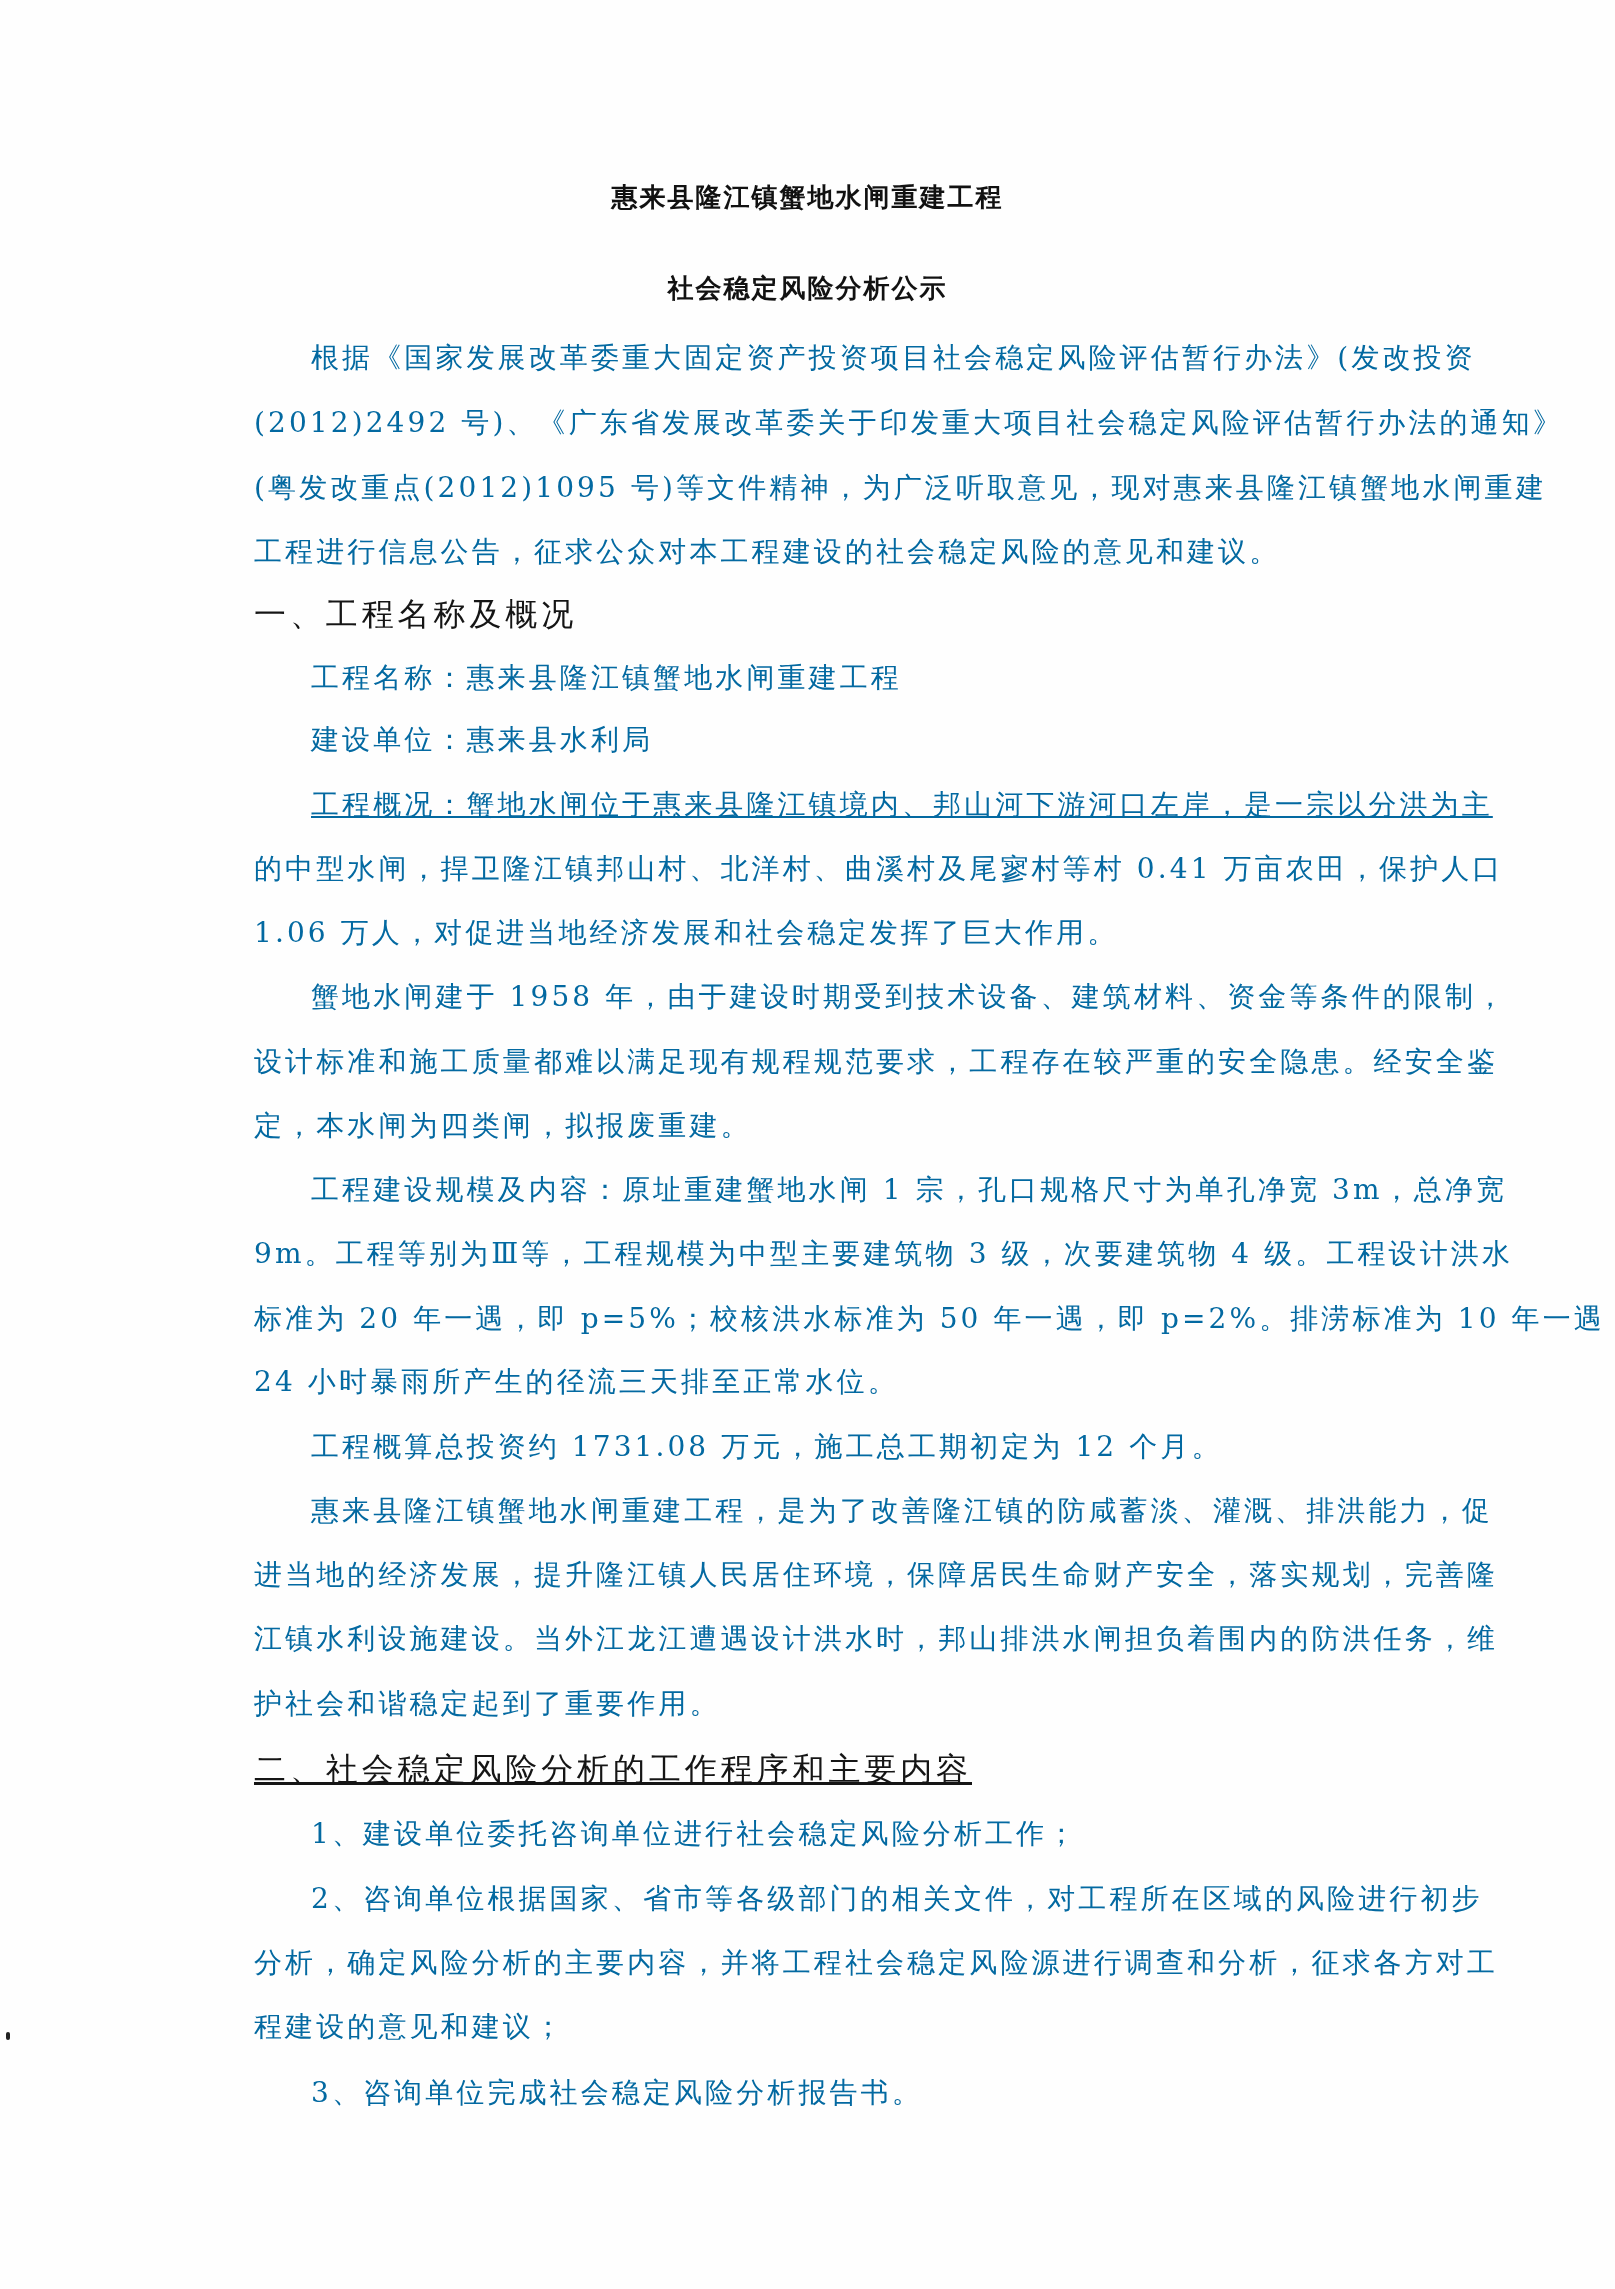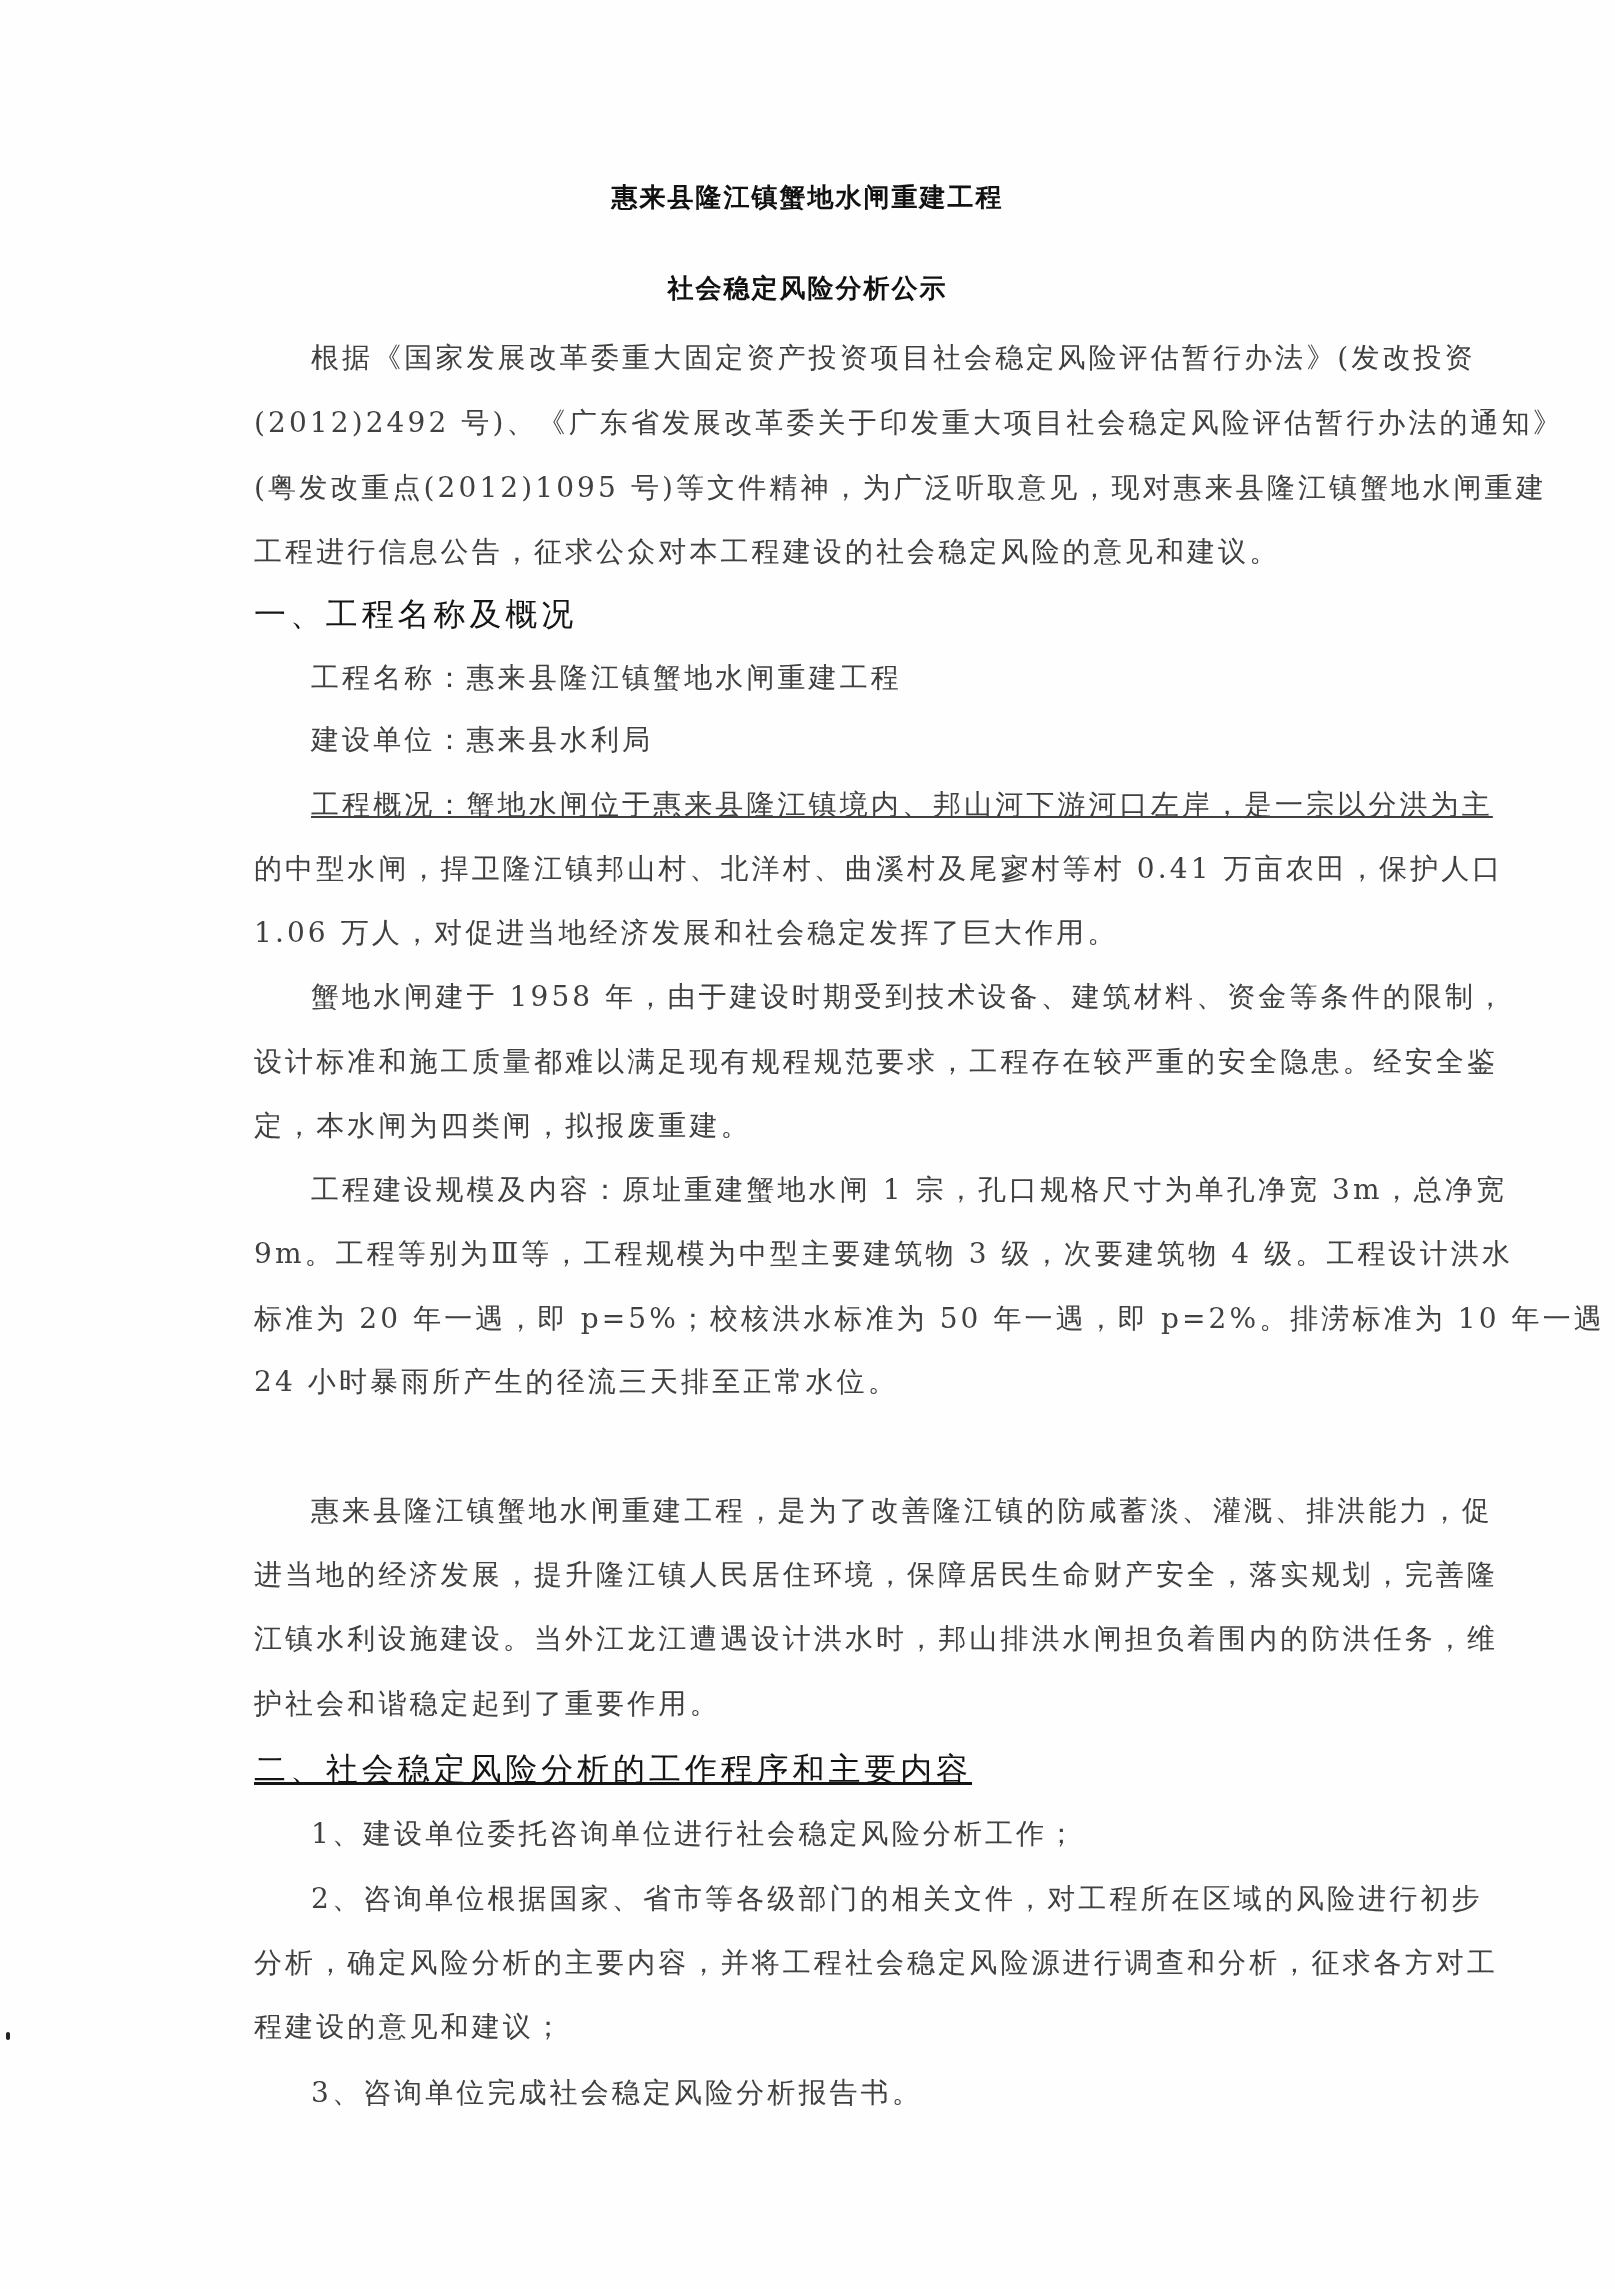--- a/index.html
+++ b/index.html
@@ -3,21 +3,21 @@
 <meta charset="utf-8">
 <style>
   html, body { margin: 0; padding: 0; background: #ffffff; }
   body { width: 1615px; height: 2290px; position: relative; overflow: hidden;
          font-family: "DejaVu Serif", "Liberation Serif", serif; color: #1a1a1a; }
   .page { position: absolute; left: 0; top: 0; width: 1615px; height: 2290px; background: #fefefe; }
   .title { position: absolute; left: 0; width: 1615px; text-align: center;
            font-family: "DejaVu Sans", "Liberation Sans", sans-serif;
            font-size: 26px; font-weight: bold; letter-spacing: 2px; color: #111; line-height: 43px; }
   .line { position: absolute; left: 254px; width: 1137px; white-space: nowrap;
-          font-size: 28px; line-height: 39px; letter-spacing: 3.1px; color: #404040; }
+          font-size: 28px; line-height: 39px; letter-spacing: 3.1px; color: #0369a1; }
   .line.indent { left: 311px; width: 1078px; }
   .heading { position: absolute; left: 254px; white-space: nowrap;
              font-family: "DejaVu Sans", "Liberation Sans", sans-serif;
              font-size: 32px; line-height: 43px; letter-spacing: 3.9px; color: #151515; }
   .speck { position: absolute; left: 5.9px; top: 2032px; width: 3.9px; height: 7.8px; background: #222; border-radius: 2px; }
 </style>
 </head>
 <body>
 
 <div class="page">
@@ -40,20 +40,21 @@
 
   <div class="line indent" style="top:977px;">蟹地水闸建于 1958 年，由于建设时期受到技术设备、建筑材料、资金等条件的限制，</div>
   <div class="line" style="top:1042px;">设计标准和施工质量都难以满足现有规程规范要求，工程存在较严重的安全隐患。经安全鉴</div>
   <div class="line" style="top:1106px;">定，本水闸为四类闸，拟报废重建。</div>
 
   <div class="line indent" style="top:1170px;">工程建设规模及内容：原址重建蟹地水闸 1 宗，孔口规格尺寸为单孔净宽 3m，总净宽</div>
   <div class="line" style="top:1234px;">9m。工程等别为Ⅲ等，工程规模为中型主要建筑物 3 级，次要建筑物 4 级。工程设计洪水</div>
   <div class="line" style="top:1299px;text-align:right;">标准为 20 年一遇，即 p=5%；校核洪水标准为 50 年一遇，即 p=2%。排涝标准为 10 年一遇</div>
   <div class="line" style="top:1362px;">24 小时暴雨所产生的径流三天排至正常水位。</div>
 
+  <div class="line indent" style="top:1427px;">工程概算总投资约 1731.08 万元，施工总工期初定为 12 个月。</div>
 
   <div class="line indent" style="top:1491px;">惠来县隆江镇蟹地水闸重建工程，是为了改善隆江镇的防咸蓄淡、灌溉、排洪能力，促</div>
   <div class="line" style="top:1555px;">进当地的经济发展，提升隆江镇人民居住环境，保障居民生命财产安全，落实规划，完善隆</div>
   <div class="line" style="top:1619px;">江镇水利设施建设。当外江龙江遭遇设计洪水时，邦山排洪水闸担负着围内的防洪任务，维</div>
   <div class="line" style="top:1684px;">护社会和谐稳定起到了重要作用。</div>
 
   <div class="heading" style="top:1748px;text-decoration:underline;">二、社会稳定风险分析的工作程序和主要内容</div>
   <div class="line indent" style="top:1814px;">1、建设单位委托咨询单位进行社会稳定风险分析工作；</div>
   <div class="line indent" style="top:1879px;">2、咨询单位根据国家、省市等各级部门的相关文件，对工程所在区域的风险进行初步</div>
   <div class="line" style="top:1943px;">分析，确定风险分析的主要内容，并将工程社会稳定风险源进行调查和分析，征求各方对工</div>

